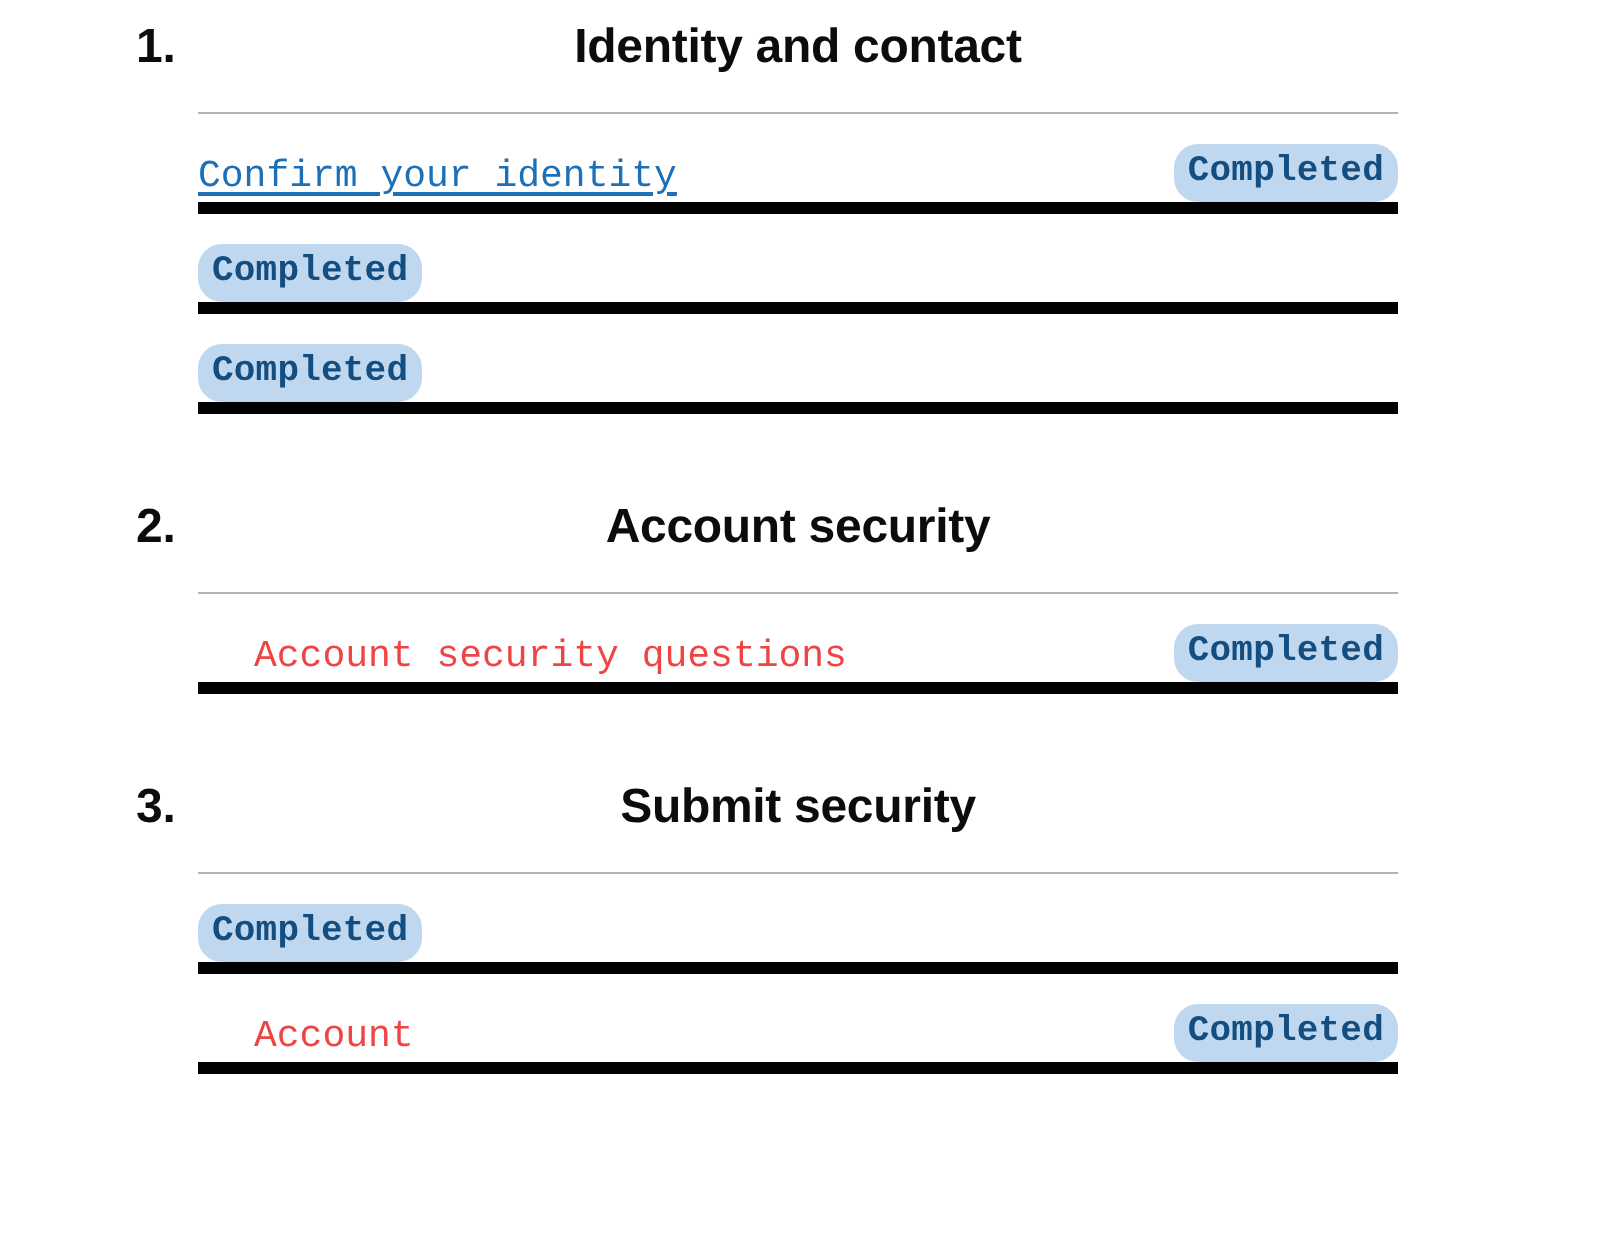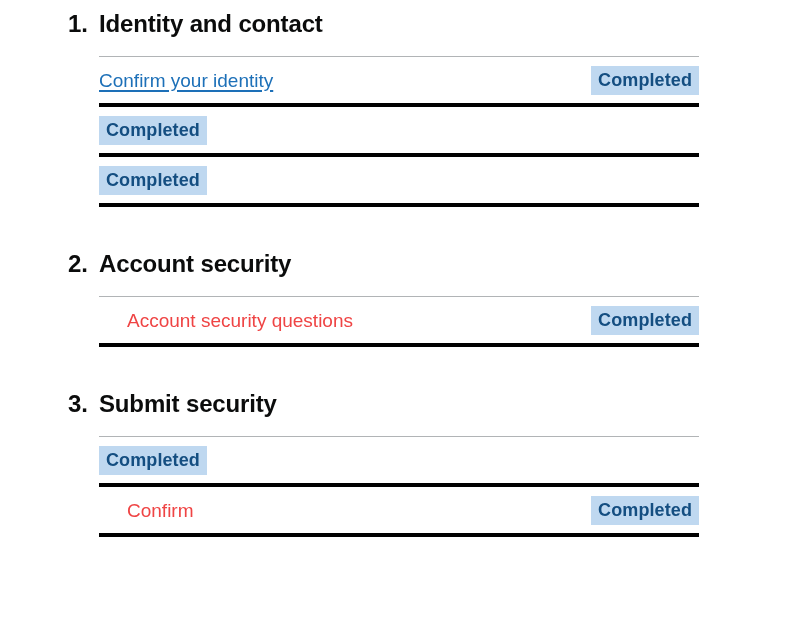--- a/index.html
+++ b/index.html
@@ -38,38 +38,40 @@
     letter-spacing: -0.15px;
     color: #0b0c0c;
     margin: 0 0 17px 0;
   }
   .section-number {
     width: 31px;
     flex: 0 0 31px;
   }
   .section-title {
     flex: 1 1 auto;
+    text-align: center;
   }
 
   
   .task-list {
     list-style: none;
     margin: 0;
     padding: 0;
     border-top: 1px solid #b1b4b6;
     margin-left: 31px;
     width: 600px;
   }
   .task-item {
     display: flex;
-    align-items: center;
+    align-items: flex-end;
     justify-content: space-between;
-    border-bottom: 4px solid #000000;
+    border-bottom: 6px solid #000000;
     height: 50px;
     box-sizing: border-box;
+    font-family: Liberation Mono, monospace;
   }
 
   .task-name {
     font-size: 19px;
     line-height: 25px;
     color: #ef4444;
     padding-right: 12px;
     margin-left: 28px;
   }
   .task-link {
@@ -88,20 +90,21 @@
   }
   .tag {
     display: inline-block;
     background: #bfd8f0;
     color: #144e81;
     font-size: 18px;
     line-height: 20px;
     padding: 4px 7px 5px 7px;
     letter-spacing: 0.1px;
     white-space: nowrap;
+    border-radius: 12px;
   }
 </style>
 </head>
 <body>
 
 <div class="page">
 
 <section class="task-section">
       <h2 class="section-heading">
         <span class="section-number">1.</span>
@@ -135,18 +138,18 @@
     <section class="task-section">
       <h2 class="section-heading">
         <span class="section-number">3.</span>
         <span class="section-title">Submit security</span>
       </h2>
       <ul class="task-list">
         <li class="task-item">
           <span class="task-status"><strong class="tag">Completed</strong></span>
         </li>
         <li class="task-item">
-          <span class="task-name">Confirm</span>
+          <span class="task-name">Account</span>
           <span class="task-status"><strong class="tag">Completed</strong></span>
         </li>
       </ul>
     </section>
   </div>
 
 </body></html>

